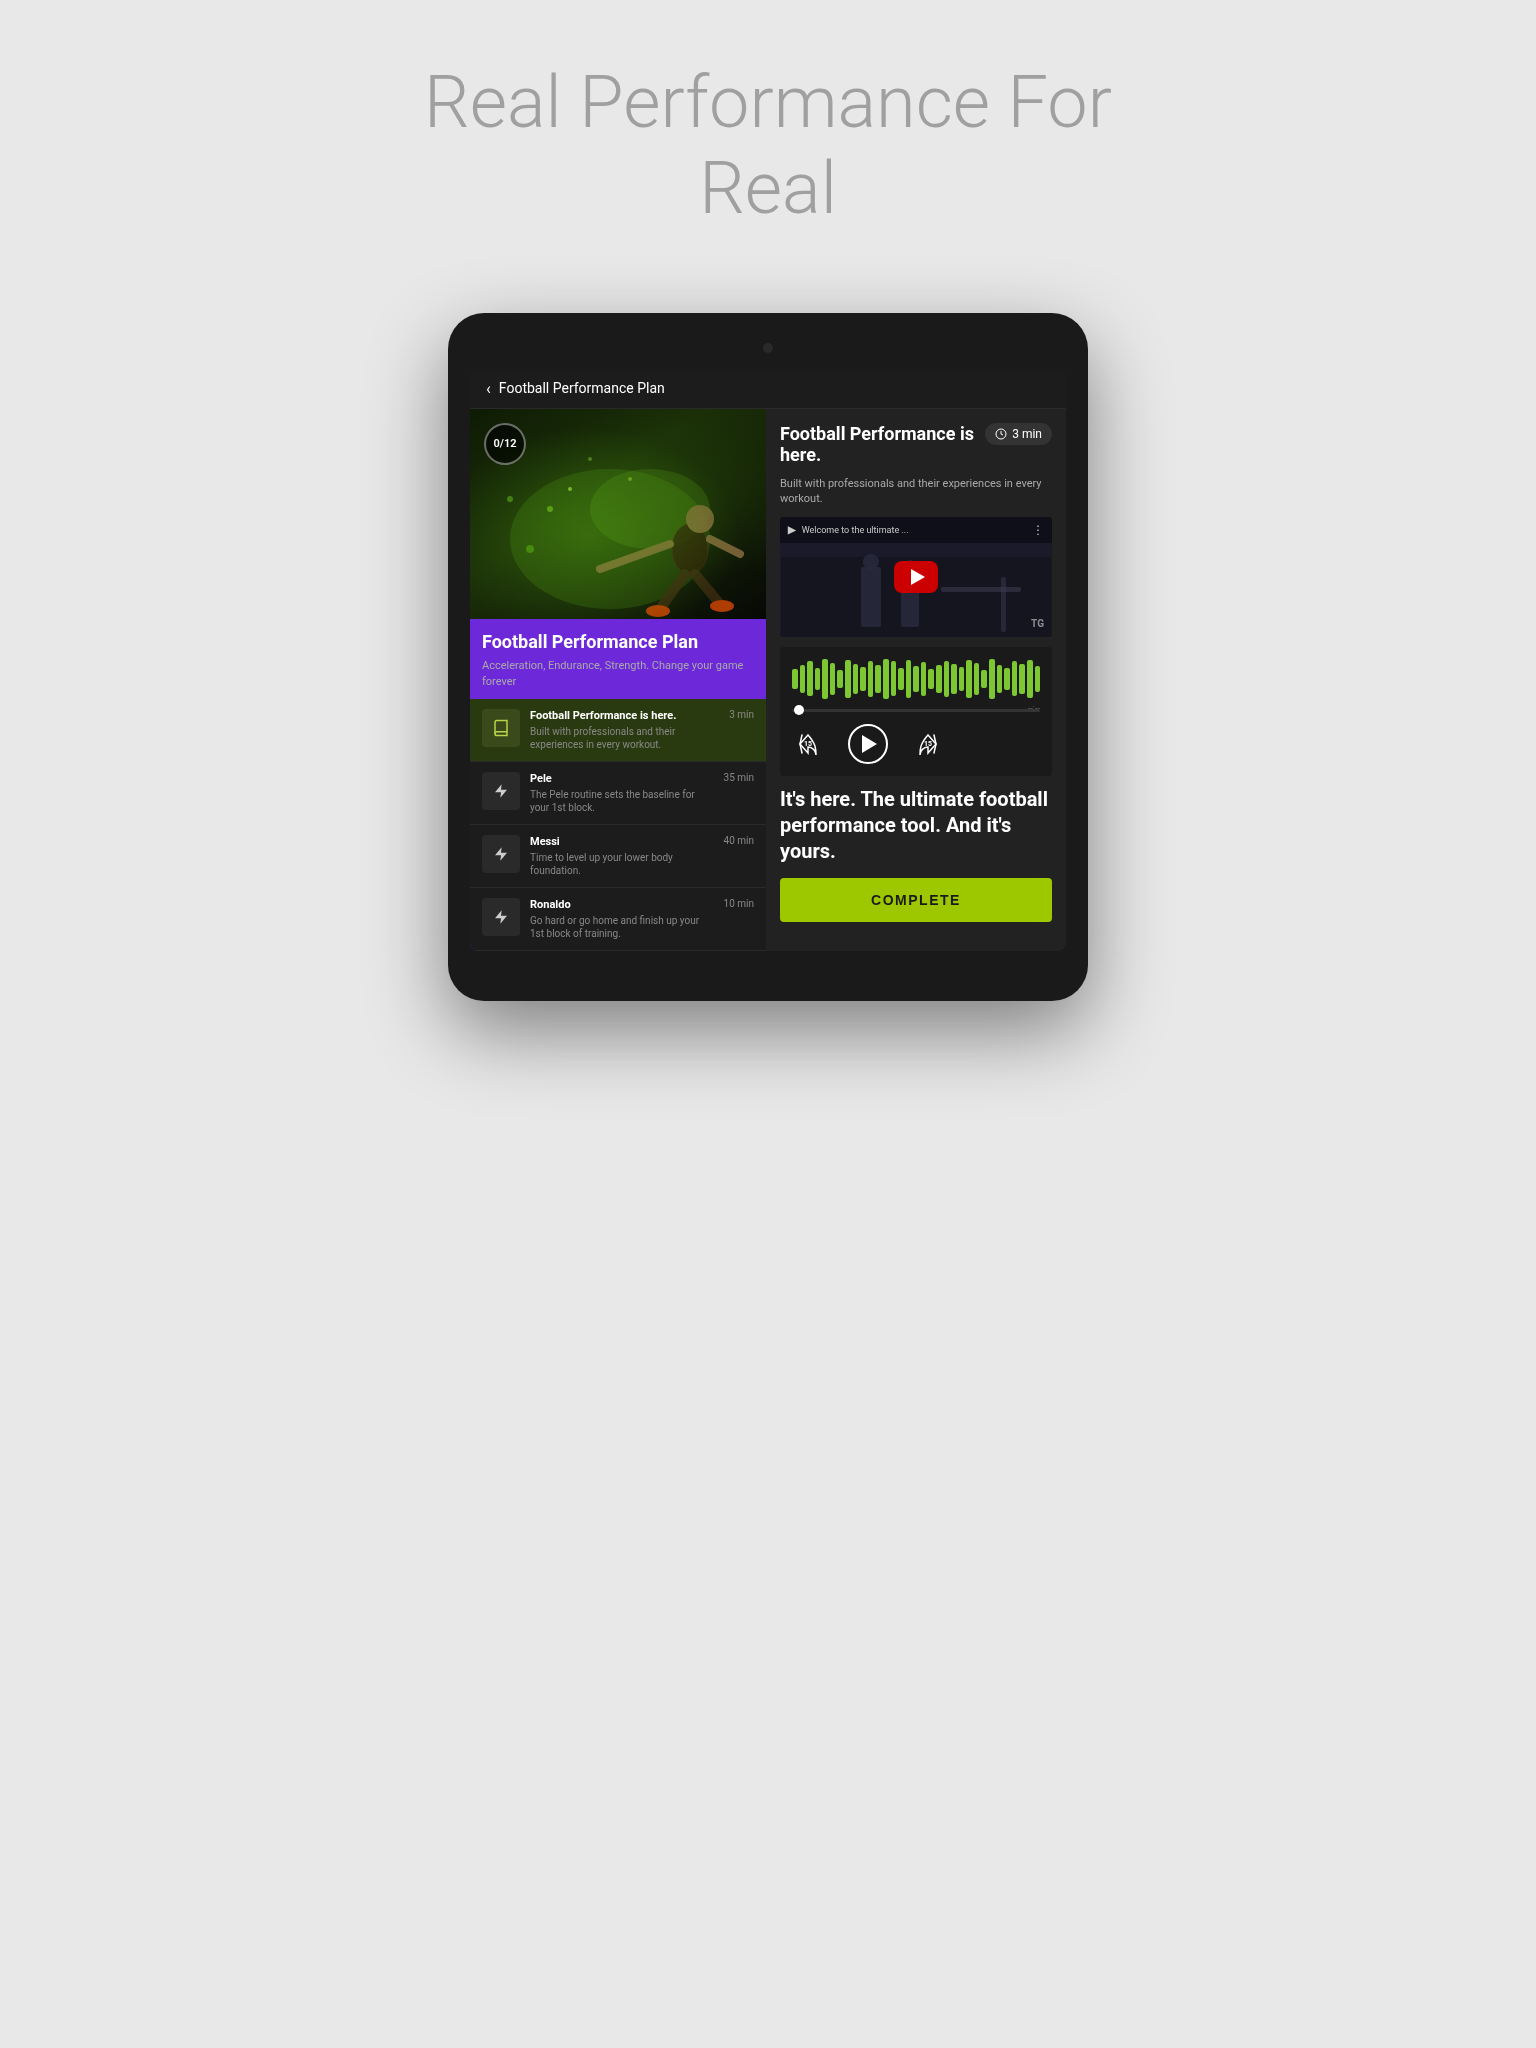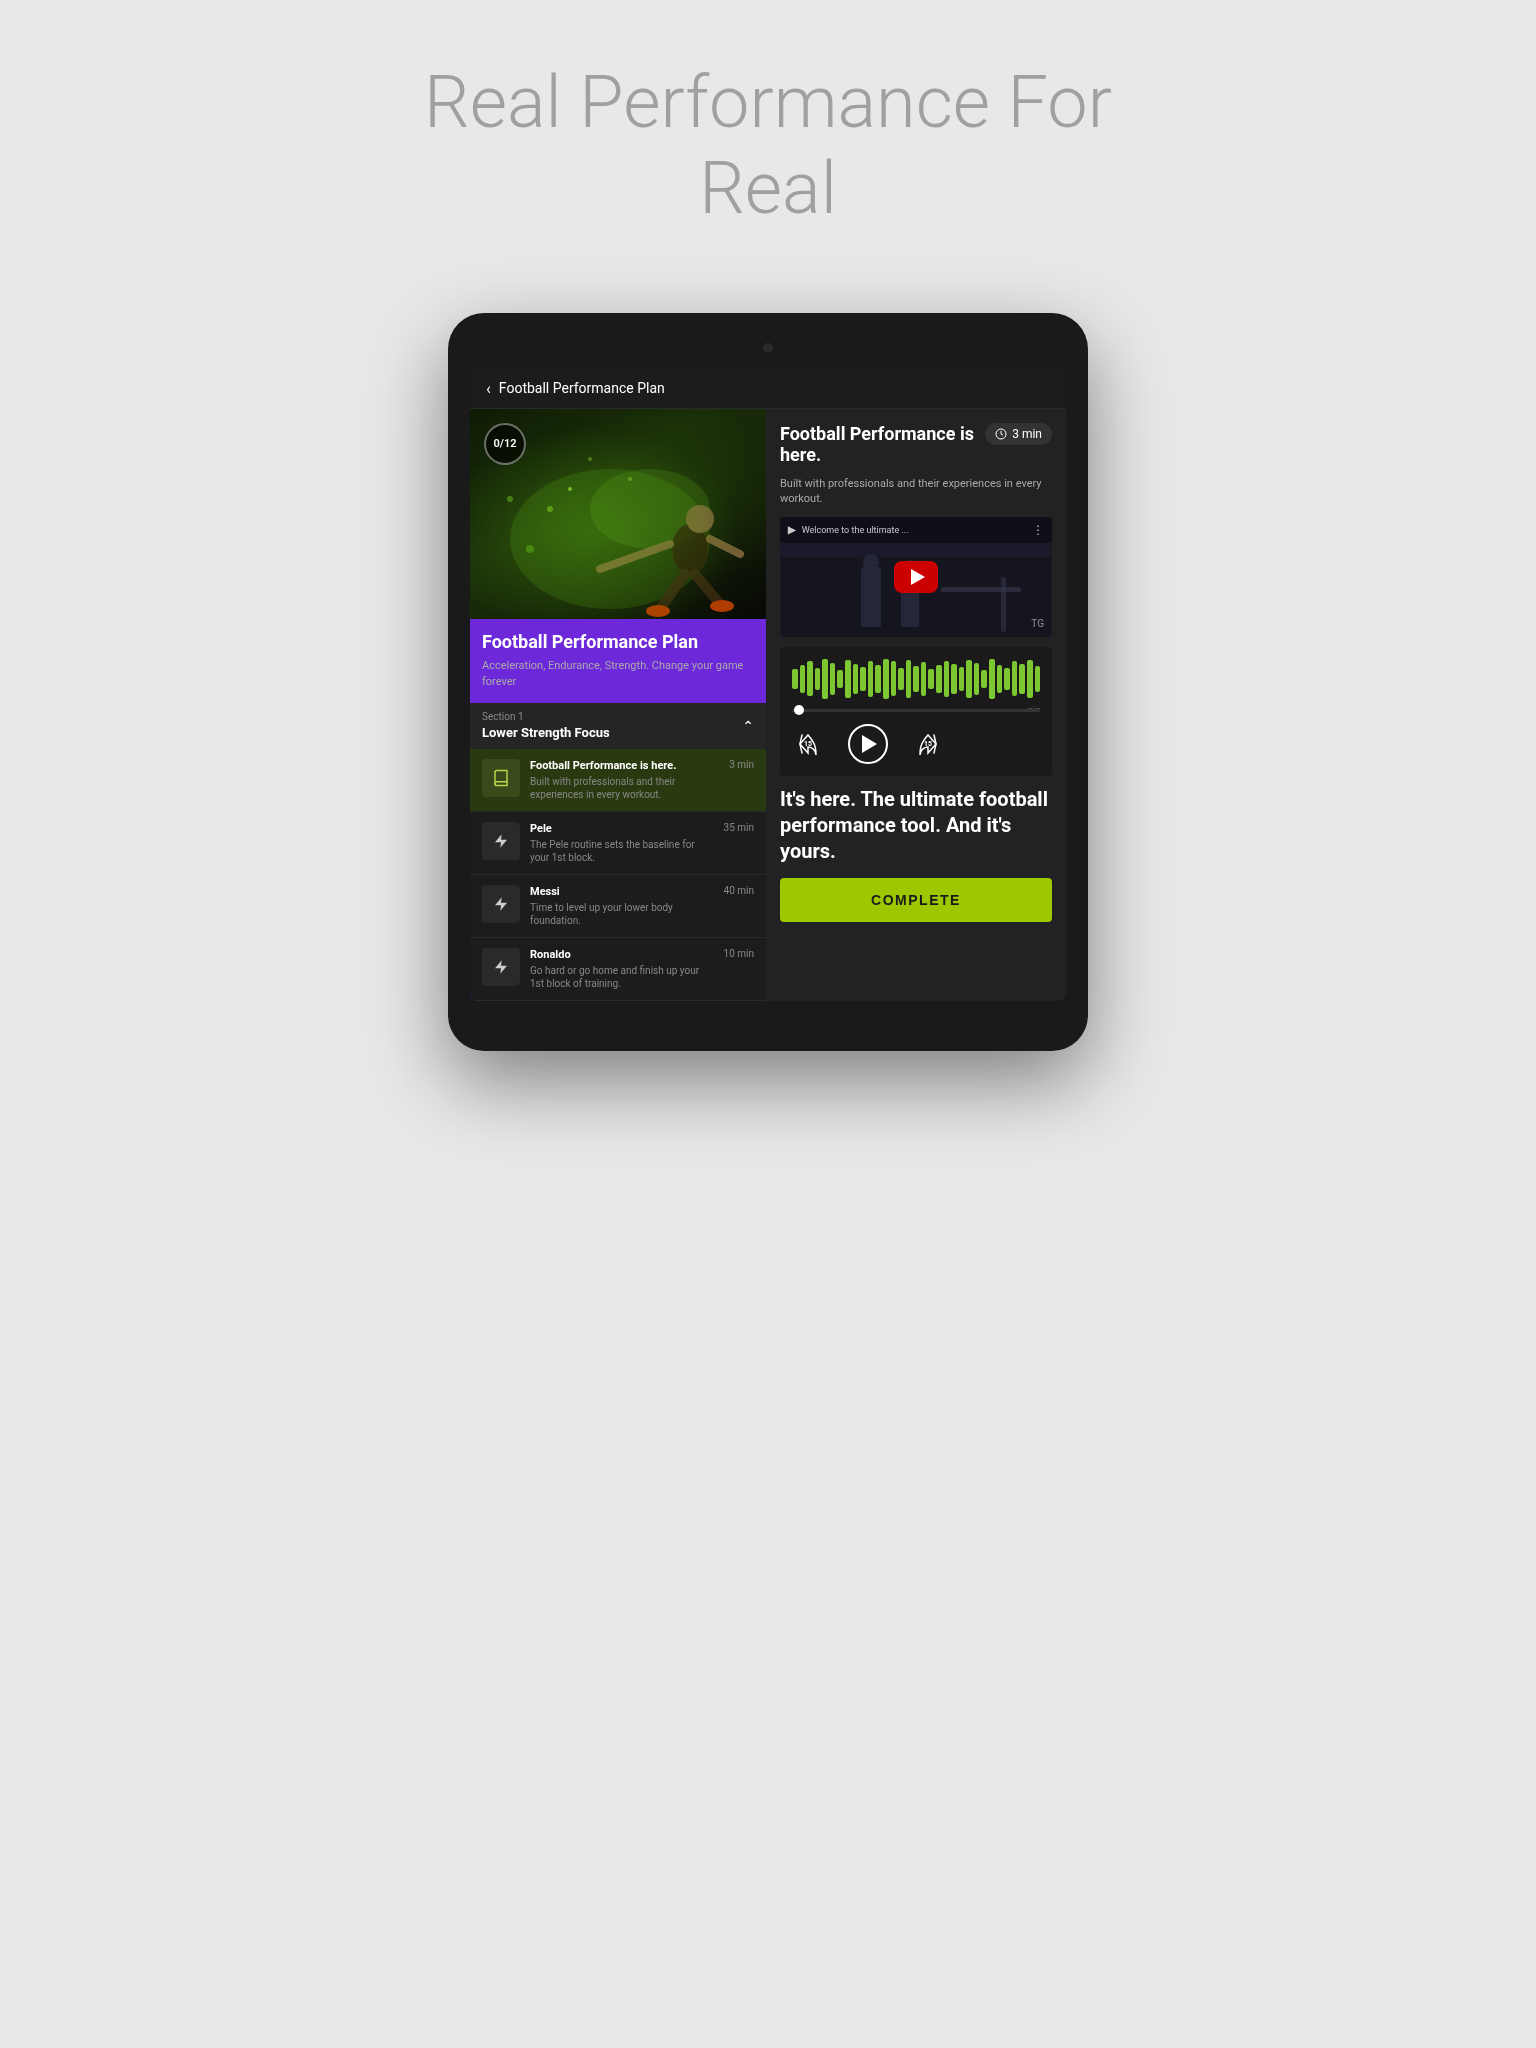--- a/index.html
+++ b/index.html
@@ -331,21 +331,21 @@
       border-left: 14px solid white;
       margin-left: 3px;
     }
 
     .video-watermark {
       position: absolute;
       bottom: 8px;
       right: 8px;
       color: rgba(255,255,255,0.5);
       font-size: 10px;
-      font-weight: 400;
+      font-weight: 700;
       margin-left: 40px;
     }
 
     
     .audio-player {
       background: #1a1a1a;
       border-radius: 4px;
       padding: 12px 12px 12px;
       margin-bottom: 10px;
     }
@@ -545,27 +545,20 @@
           <div class="progress-badge">
             <span>0/12</span>
           </div>
         </div>
 
         <div class="plan-info">
           <div class="plan-title">Football Performance Plan</div>
           <div class="plan-subtitle">Acceleration, Endurance, Strength. Change your game forever</div>
         </div>
 
-        <div class="section-header">
-          <div>
-            <span class="section-label">Section 1</span>
-            <span class="section-name">Lower Strength Focus</span>
-          </div>
-          <span class="section-chevron">⌃</span>
-        </div>
 
         <div class="workout-list">
 
           <div class="workout-item active">
             <div class="workout-icon active-icon">
               <svg width="18" height="18" viewBox="0 0 24 24" fill="none" stroke="currentColor" stroke-width="2">
                   <path d="M4 19.5A2.5 2.5 0 0 1 6.5 17H20"></path>
                   <path d="M6.5 2H20v20H6.5A2.5 2.5 0 0 1 4 19.5v-15A2.5 2.5 0 0 1 6.5 2z"></path>
                 </svg>
             </div>

